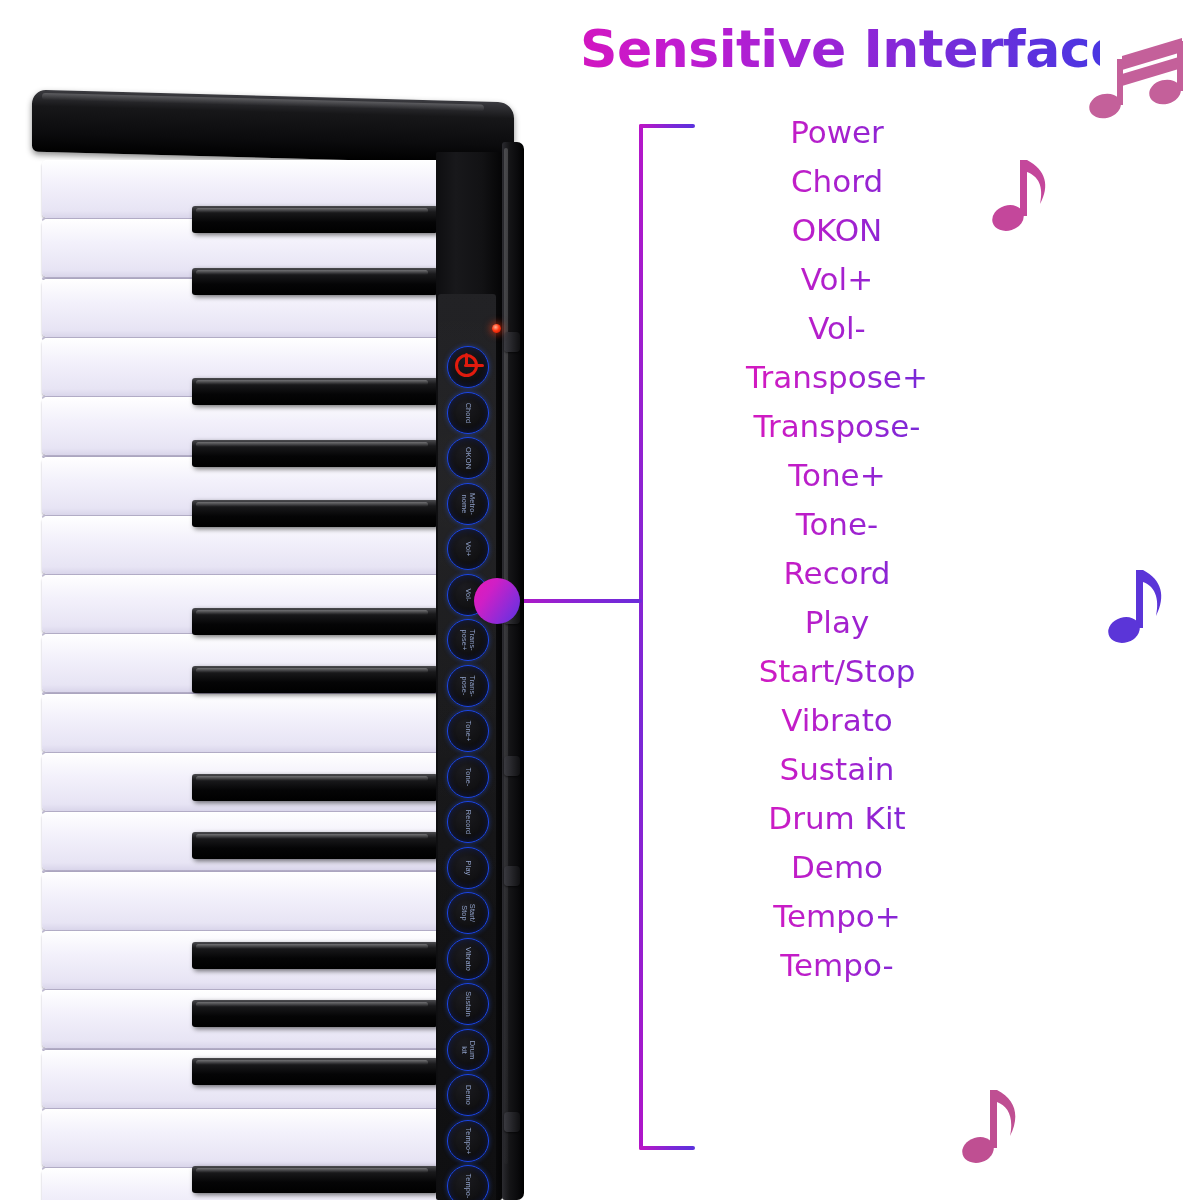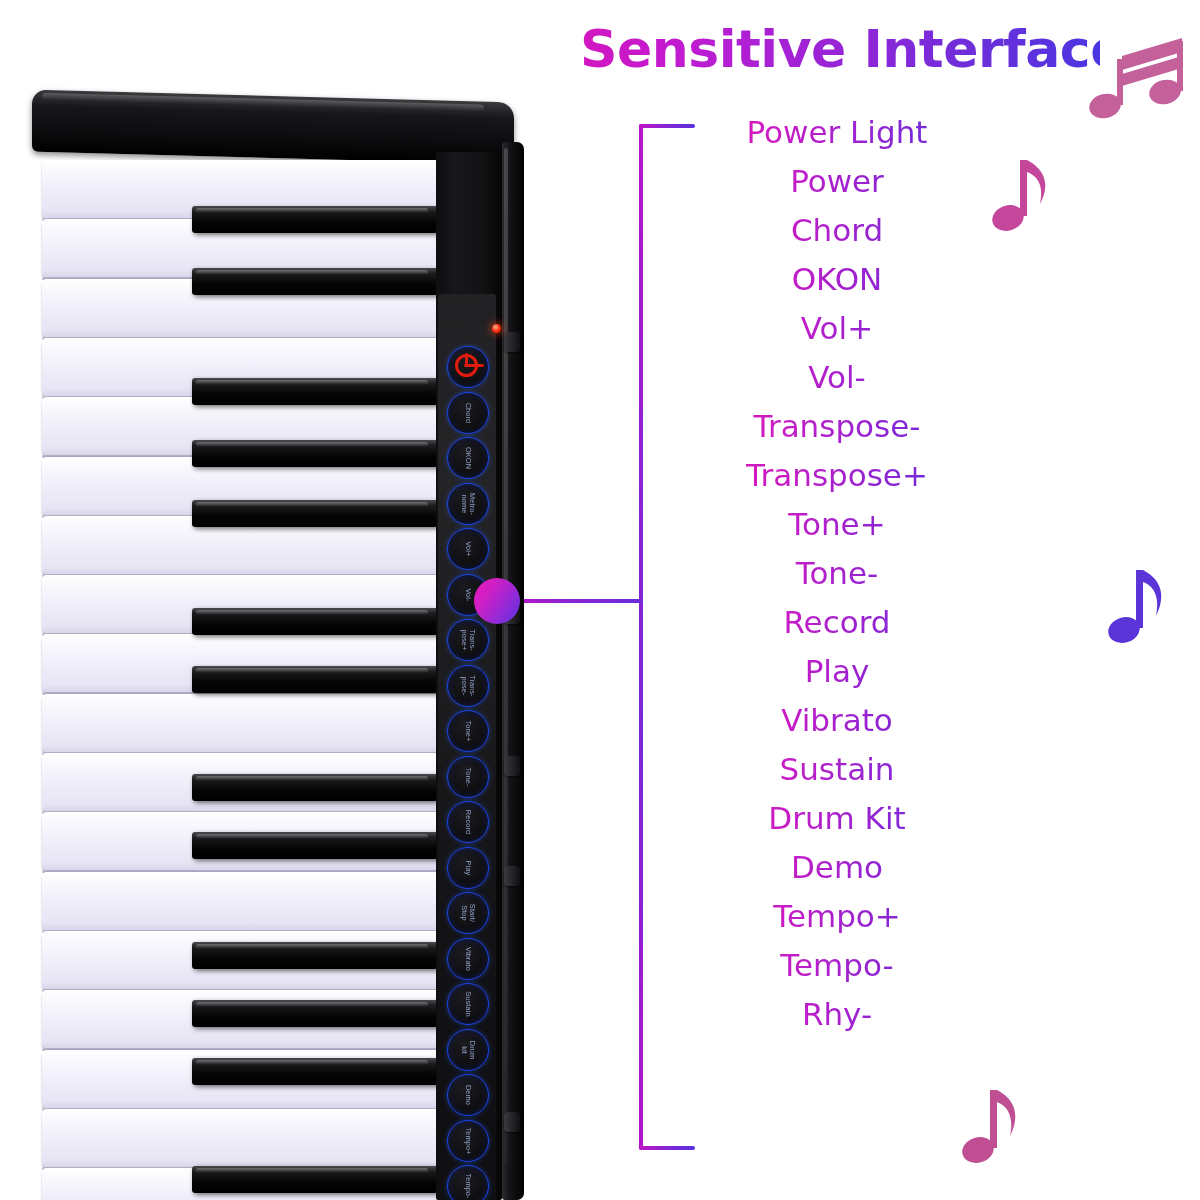--- a/index.html
+++ b/index.html
@@ -301,39 +301,38 @@
 
   <div class="br-v"></div>
   <div class="br-h br-top"></div>
   <div class="br-h br-bot"></div>
   <div class="br-h br-mid"></div>
   <div class="dot"></div>
 
   <div class="title">Sensitive Interface</div>
 
   <div class="labels" id="feature-labels">
-      <div class="lbl">Power Light</div>
       <div class="lbl">Power</div>
       <div class="lbl">Chord</div>
       <div class="lbl">OKON</div>
       <div class="lbl">Vol+</div>
       <div class="lbl">Vol-</div>
+      <div class="lbl">Transpose+</div>
       <div class="lbl">Transpose-</div>
-      <div class="lbl">Transpose+</div>
       <div class="lbl">Tone+</div>
       <div class="lbl">Tone-</div>
       <div class="lbl">Record</div>
       <div class="lbl">Play</div>
+      <div class="lbl">Start/Stop</div>
       <div class="lbl">Vibrato</div>
       <div class="lbl">Sustain</div>
       <div class="lbl">Drum Kit</div>
       <div class="lbl">Demo</div>
       <div class="lbl">Tempo+</div>
       <div class="lbl">Tempo-</div>
-      <div class="lbl">Rhy-</div>
     </div>
 
   <svg class="note" style="left:1086px;top:26px;" width="108" height="96" viewBox="0 0 108 96">
     <g fill="#c4609a">
       <path d="M36 30 L96 12 L96 26 L36 44 Z"></path>
       <path d="M36 48 L96 30 L96 42 L36 60 Z"></path>
       <rect x="31" y="33" width="6" height="46"></rect>
       <rect x="91" y="15" width="6" height="50"></rect>
       <ellipse cx="19" cy="80" rx="16" ry="12" transform="rotate(-14 19 80)"></ellipse>
       <ellipse cx="79" cy="66" rx="16" ry="12" transform="rotate(-14 79 66)"></ellipse>

